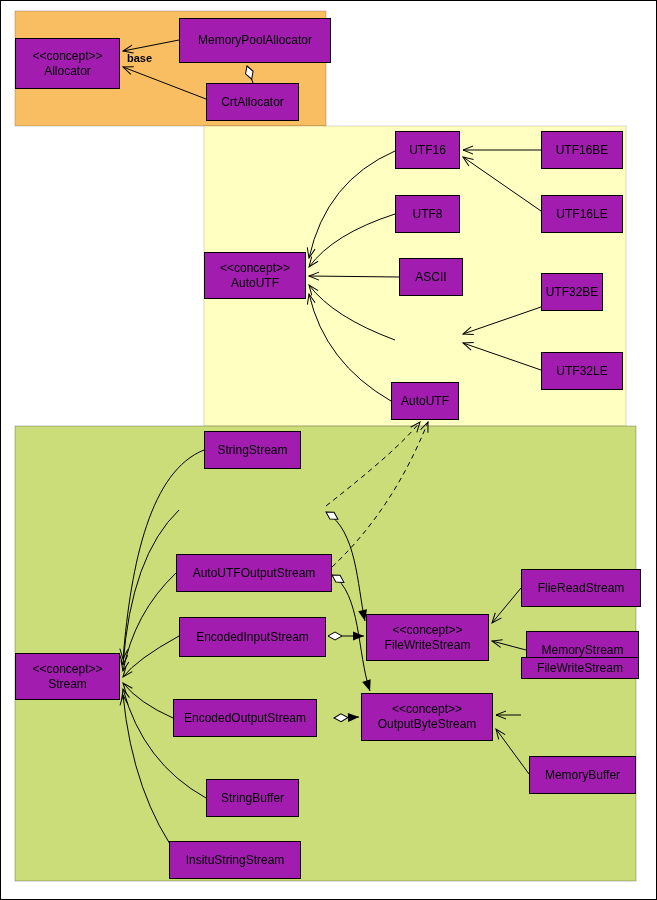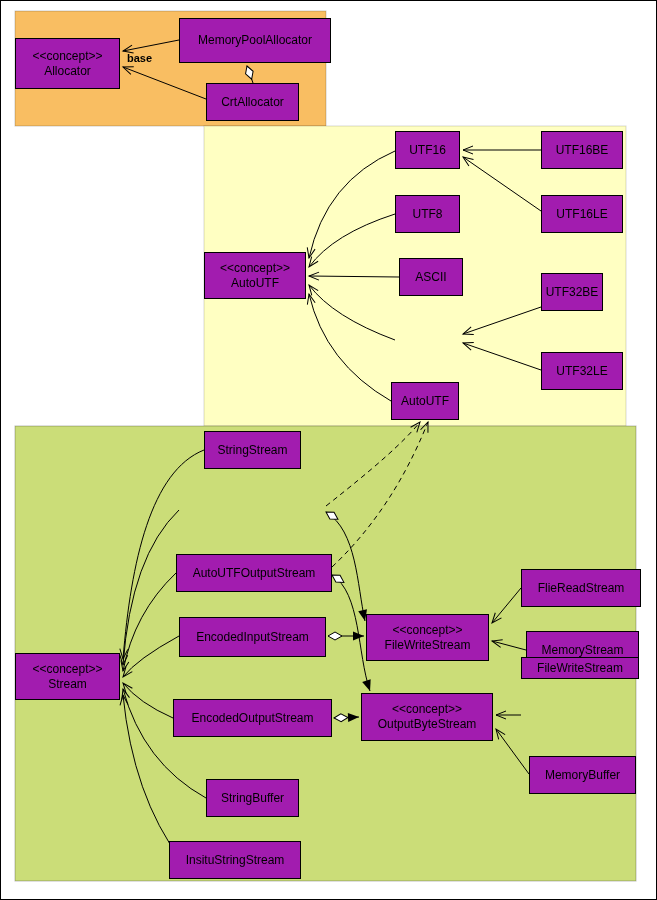--- a/index.html
+++ b/index.html
@@ -160,21 +160,21 @@
   </div>
   <div class="node" style="left:203px;top:430px;width:97px;height:38px">
     <span>StringStream</span>
   </div>
   <div class="node" style="left:175px;top:553px;width:156px;height:38px">
     <span>AutoUTFOutputStream</span>
   </div>
   <div class="node" style="left:178px;top:616px;width:147px;height:40px">
     <span>EncodedInputStream</span>
   </div>
-  <div class="node" style="left:172px;top:698px;width:159px;height:38px">
+  <div class="node" style="left:172px;top:698px;width:144px;height:38px">
     <span>EncodedOutputStream</span>
   </div>
   <div class="node" style="left:205px;top:778px;width:93px;height:38px">
     <span>StringBuffer</span>
   </div>
   <div class="node" style="left:168px;top:840px;width:132px;height:38px">
     <span>InsituStringStream</span>
   </div>
   <div class="node" style="left:365px;top:613px;width:123px;height:47px">
     <span>&lt;&lt;concept&gt;&gt;</span>

